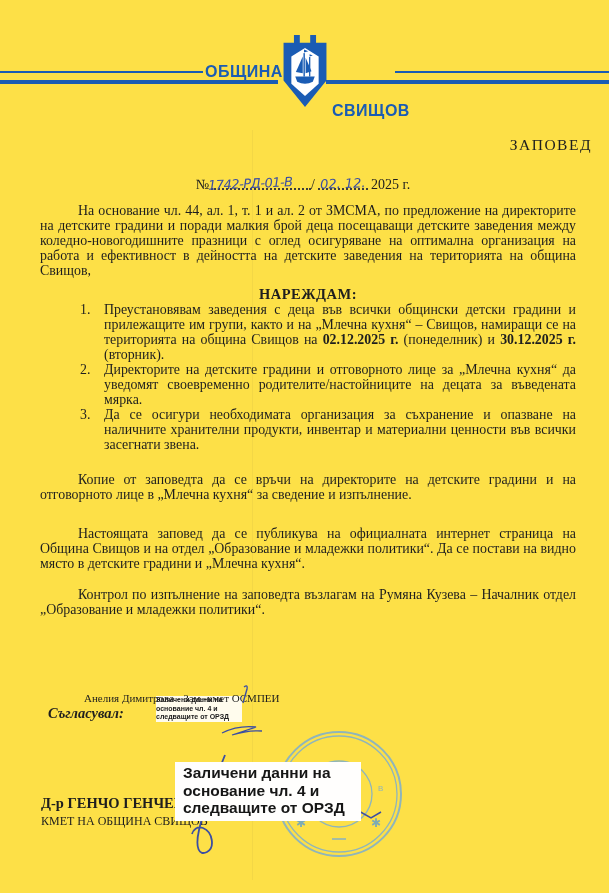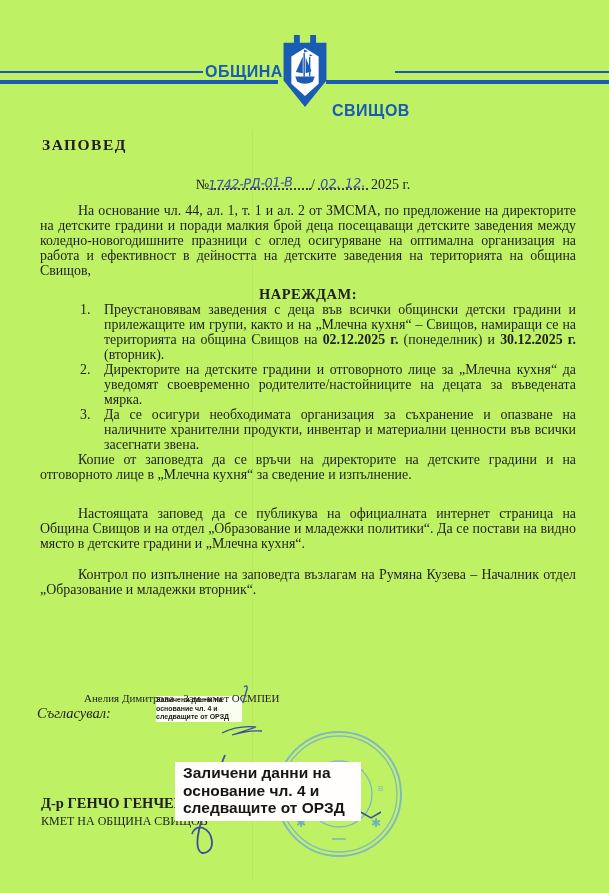--- a/index.html
+++ b/index.html
@@ -1,36 +1,36 @@
 <!DOCTYPE html>
 <html lang="bg"><head>
 <meta charset="utf-8">
 <style>
   * { margin:0; padding:0; box-sizing:border-box; }
   html,body { background:#ffffff; }
   .page {
     position:relative; width:609px; height:893px; margin:0 auto;
-    background:#bef264; overflow:hidden;
+    background:#fde047; overflow:hidden;
     font-family:"Liberation Serif", serif; color:#1e1e1e;
   }
   
   .fold { position:absolute; left:252px; top:130px; width:1px; height:750px;
           background:rgba(60,60,60,0.05); }
   
   .rule { position:absolute; background:#1a5cb4; }
   .rule.thin { height:2px; top:71px; }
   .rule.thick { height:4px; top:80px; }
   .org-name {
     position:absolute; top:63px; font-family:"Liberation Sans", sans-serif;
     font-weight:bold; font-size:16px; letter-spacing:0.5px; color:#1a5cb4;
   }
   .logo { position:absolute; left:279px; top:27px; }
   
-  .doc-title { position:absolute; top:136px; left:0; width:592px; text-align:left;
-    font-weight:bold; font-size:15.5px; letter-spacing:1.5px;padding-left:42px; }
+  .doc-title { position:absolute; top:136px; left:0; width:592px; text-align:right;
+    font-weight:normal; font-size:15.5px; letter-spacing:1.5px;padding-left:42px; }
   .num-line { position:absolute; top:170px; left:196px; width:230px; height:26px; font-size:14px; }
   .num-prefix { position:absolute; left:0; bottom:3px; }
   .dots { position:absolute; bottom:6px; border-bottom:2px dotted #3c3c3c; }
   .dots.d1 { left:15px; width:100px; }
   .dots.d2 { left:122px; width:50px; }
   .num-sep { position:absolute; left:115px; bottom:3px; }
   .num-year { position:absolute; left:175px; bottom:3px; }
   .hand { font-family:"DejaVu Sans", sans-serif; font-style:italic;
           color:#3b4ea3; white-space:nowrap; }
   .hand.number { position:absolute; left:12px; bottom:5px; font-size:13px;
@@ -41,25 +41,25 @@
   .body-text { position:absolute; top:203px; left:40px; width:536px;
     font-size:13.9px; line-height:15px; text-align:justify; }
   .para { text-indent:38px; }
   .order-heading { text-align:center; font-weight:bold; font-size:14.5px;
     margin-top:9px; text-indent:0; letter-spacing:0.5px; }
   .order-list { margin-left:40px; }
   .order-item { display:flex; }
   .item-num { width:24px; flex:none; }
   .item-text { flex:1; text-align:justify; }
   .b { font-weight:bold; }
-  .p-copy { }
+  .p-copy { margin-top:20px; }
   .p-publish { margin-top:24px;font-family:Liberation Serif, serif; }
   .p-control { margin-top:16px; }
   
-  .agreed-label { position:absolute; left:37px; top:705px; font-style:italic; font-size:14.5px; }
+  .agreed-label { position:absolute; left:48px; top:705px; font-style:italic; font-size:14.5px;font-weight:bold; }
   .agreed-name { position:absolute; left:84px; top:692px; font-size:11px; }
   .redaction-small { position:absolute; left:156px; top:696px; width:86px;
     font-family:"Liberation Sans", sans-serif; font-weight:bold;
     font-size:7px; line-height:8.6px; color:#1c1c1c; background:rgba(255,255,255,0.9); }
   .signer-name { position:absolute; left:41px; top:795px; font-weight:bold; font-size:14.5px; }
   .signer-title { position:absolute; left:41px; top:814px; font-size:12px; }
   .redaction-large { position:absolute; left:175px; top:762px; width:186px;
     background:#fffefd; padding:2px 6px 4px 8px; z-index:3;
     font-family:"Liberation Sans", sans-serif; font-weight:bold;
     font-size:15.5px; line-height:17.5px; color:#161616; }
@@ -123,21 +123,21 @@
         <span class="item-text">Директорите на детските градини и отговорното лице за „Млечна кухня“ да уведомят своевременно родителите/настойниците на децата за въведената мярка.</span>
       </div>
       <div class="order-item">
         <span class="item-num">3.</span>
         <span class="item-text">Да се осигури необходимата организация за съхранение и опазване на наличните хранителни продукти, инвентар и материални ценности във всички засегнати звена.</span>
       </div>
     </div>
 
     <p class="para p-copy">Копие от заповедта да се връчи на директорите на детските градини и на отговорното лице в „Млечна кухня“ за сведение и изпълнение.</p>
     <p class="para p-publish">Настоящата заповед да се публикува на официалната интернет страница на Община Свищов и на отдел „Образование и младежки политики“. Да се постави на видно място в детските градини и „Млечна кухня“.</p>
-    <p class="para p-control">Контрол по изпълнение на заповедта възлагам на Румяна Кузева – Началник отдел „Образование и младежки вторник“.</p>
+    <p class="para p-control">Контрол по изпълнение на заповедта възлагам на Румяна Кузева – Началник отдел „Образование и младежки политики“.</p>
   </div>
 
   <div class="agreed-label">Съгласувал:</div>
   <div class="redaction-small">
     <div>Заличени данни на</div>
     <div>основание чл. 4 и</div>
     <div>следващите от ОРЗД</div>
   </div>
   <svg class="sig-svg" style="left:218px;top:683px;" width="60" height="60" viewBox="0 0 60 60">
     <path d="M26,4 Q30,1 29,6 L25,20" fill="none" stroke="#3b4ea3" stroke-width="1.4"></path>

